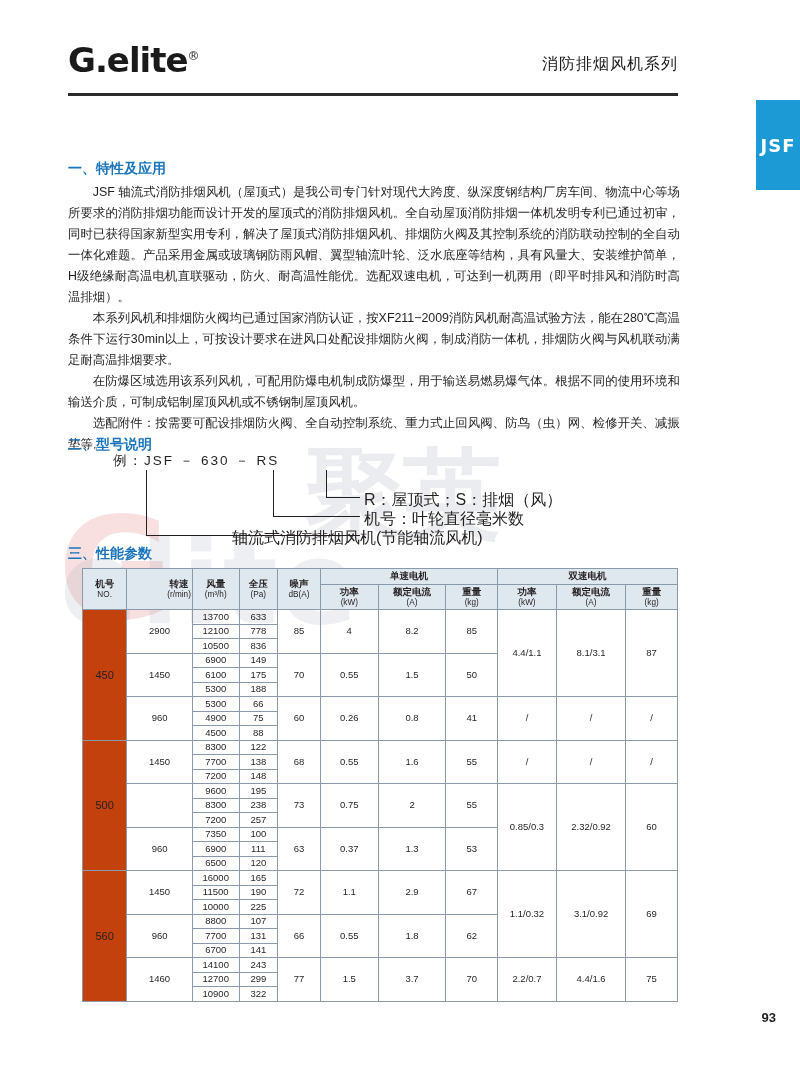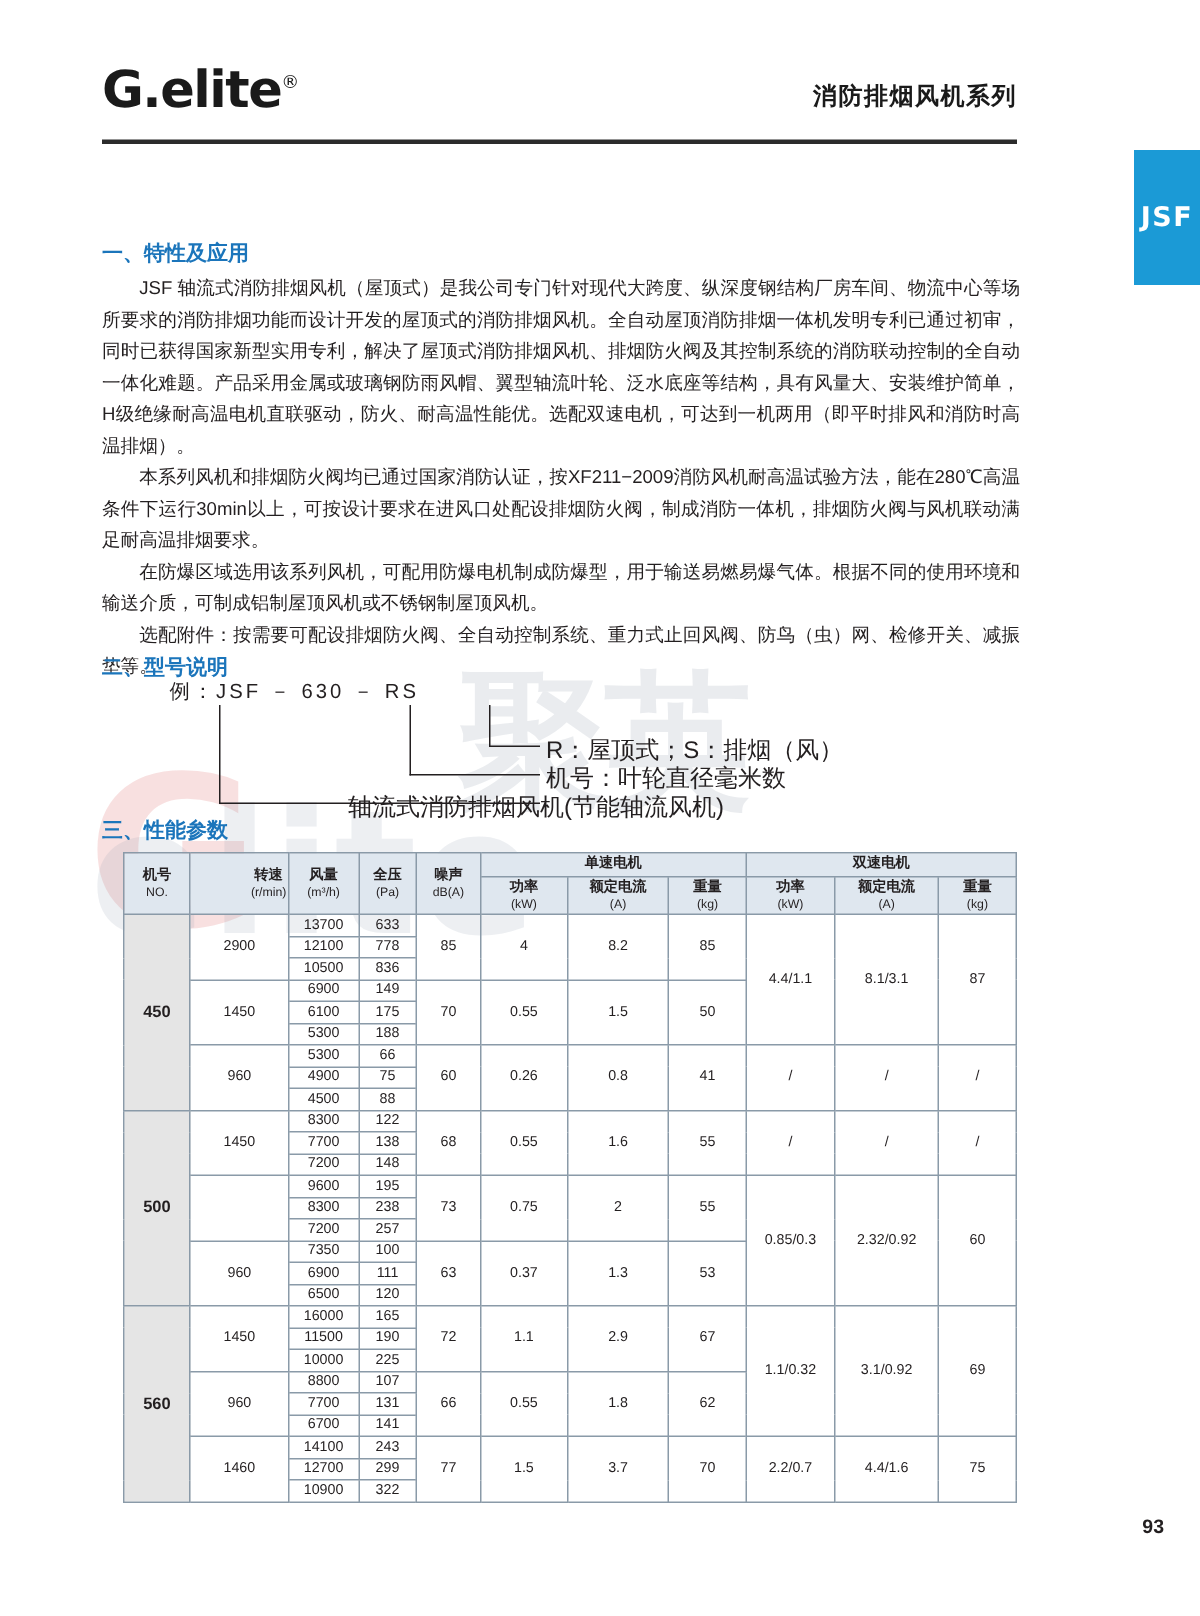--- a/index.html
+++ b/index.html
@@ -50,21 +50,21 @@
     font-size:34px; font-weight:bold;
     font-family:"DejaVu Sans", sans-serif;
     letter-spacing:-1px;
     color:#1a1a1a;
   }
   .logo .reg {
     font-size:12px; vertical-align:super; font-weight:normal;
   }
   .header-right {
     position:absolute; right:0; top:20px;
-    font-size:16px; font-weight:bold; color:#1a1a1a;
+    font-size:16px; font-weight:normal; color:#1a1a1a;
     letter-spacing:1px;
   }
 
   
   .side-tab {
     position:absolute; right:0px; top:100px;
     width:44px; height:90px;
     background:#1b9ad6;
     z-index:4;
   }
@@ -136,21 +136,21 @@
     vertical-align:middle;
     padding:0;
     line-height:1.15;
   }
   table.spec thead th {
     background:#dfe7ef;
     font-weight:bold;
     padding:2px 1px;
   }
   table.spec thead th.tall { height:34px; }
-  table.spec td.modelcell { background:#e5e5e5; font-weight:bold; font-size:11px; }
+  table.spec td.modelcell { background:#c2410c; font-weight:normal; font-size:11px; }
   table.spec td { height:14.5px; }
   .unit { font-size:8.2px; font-weight:normal; display:block; }
 
   
   .pagenum {
     position:absolute; right:24px; bottom:52px;
     font-size:13px; font-weight:bold; color:#231f20;
     z-index:3;
   }
   

